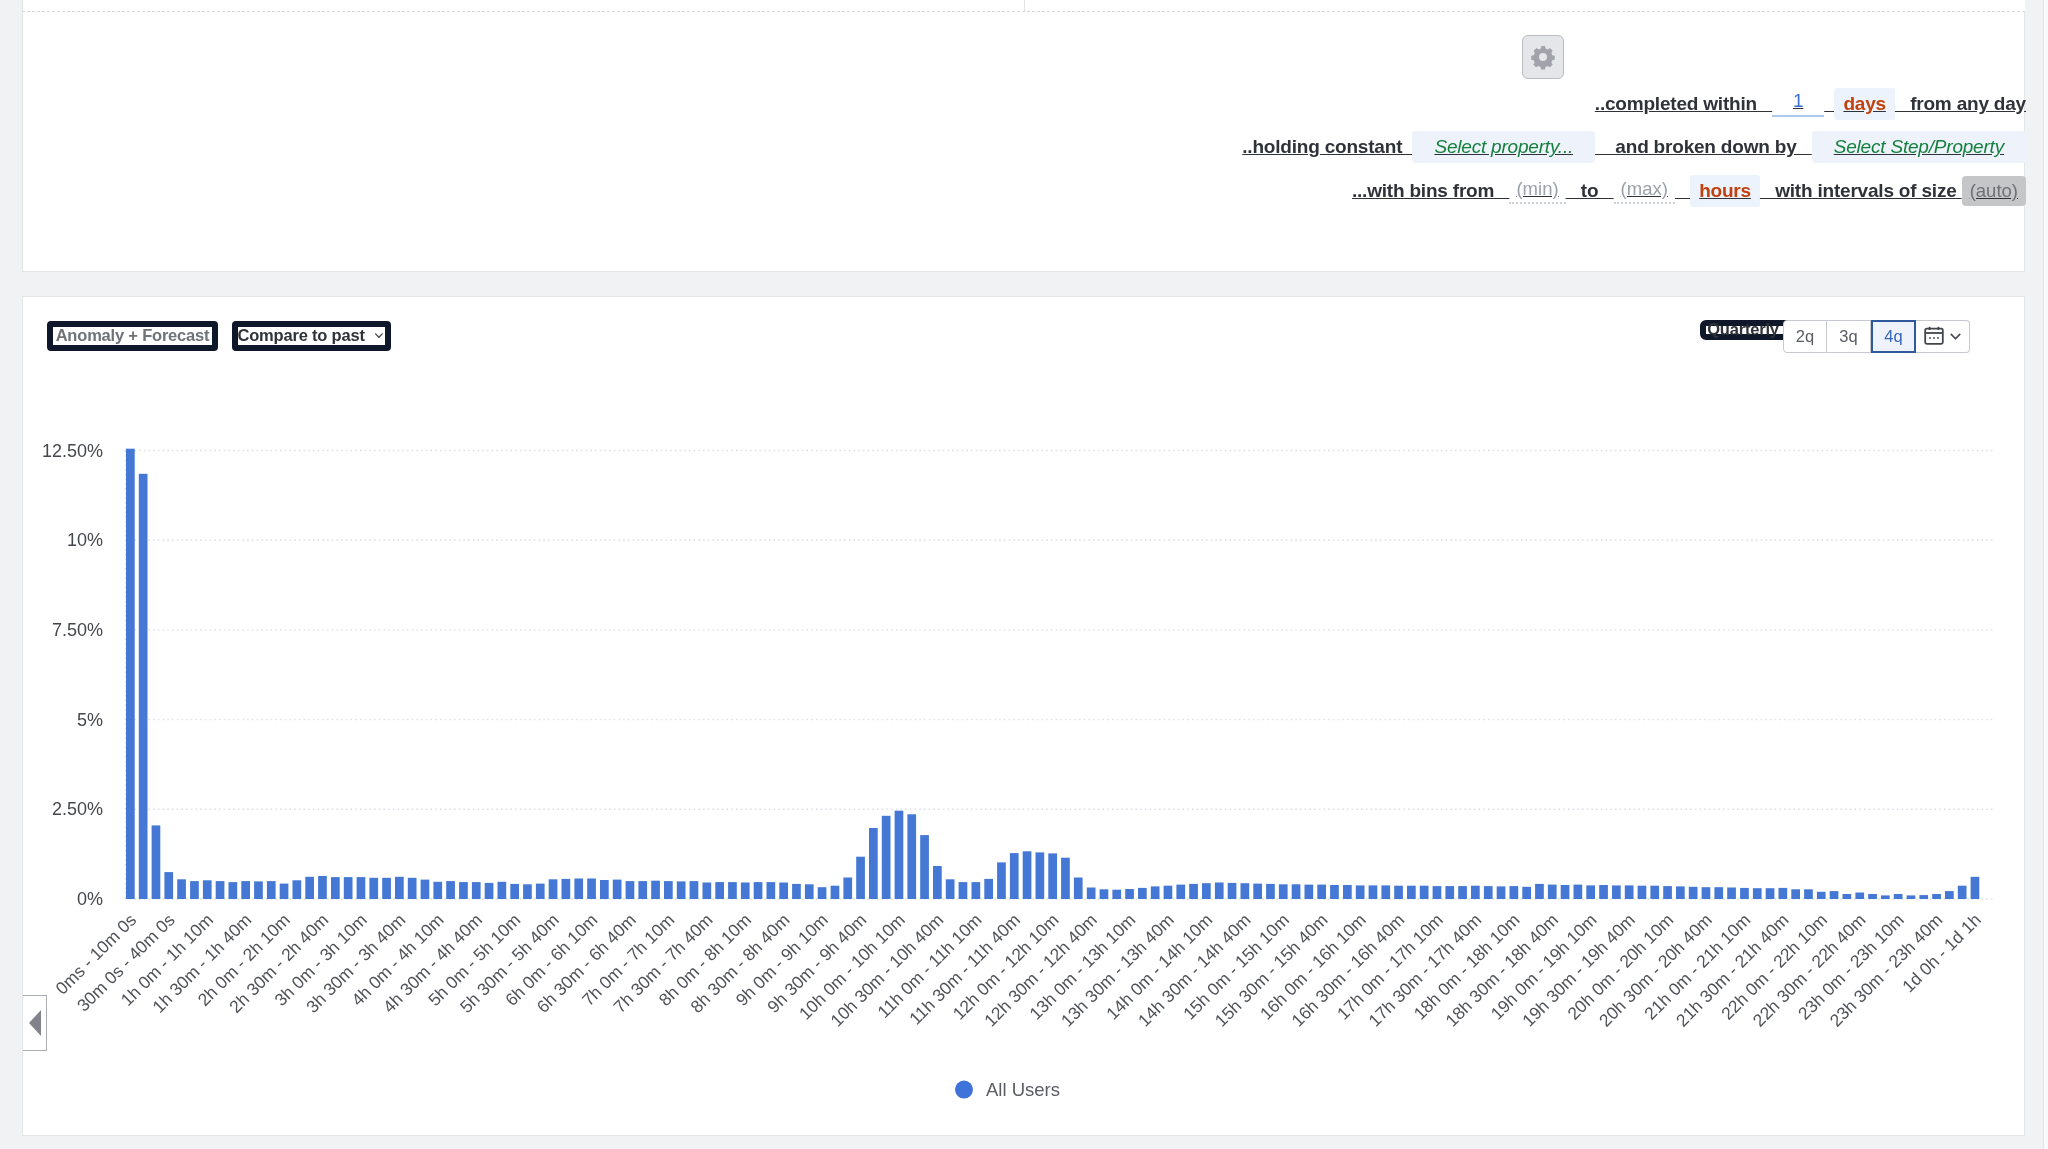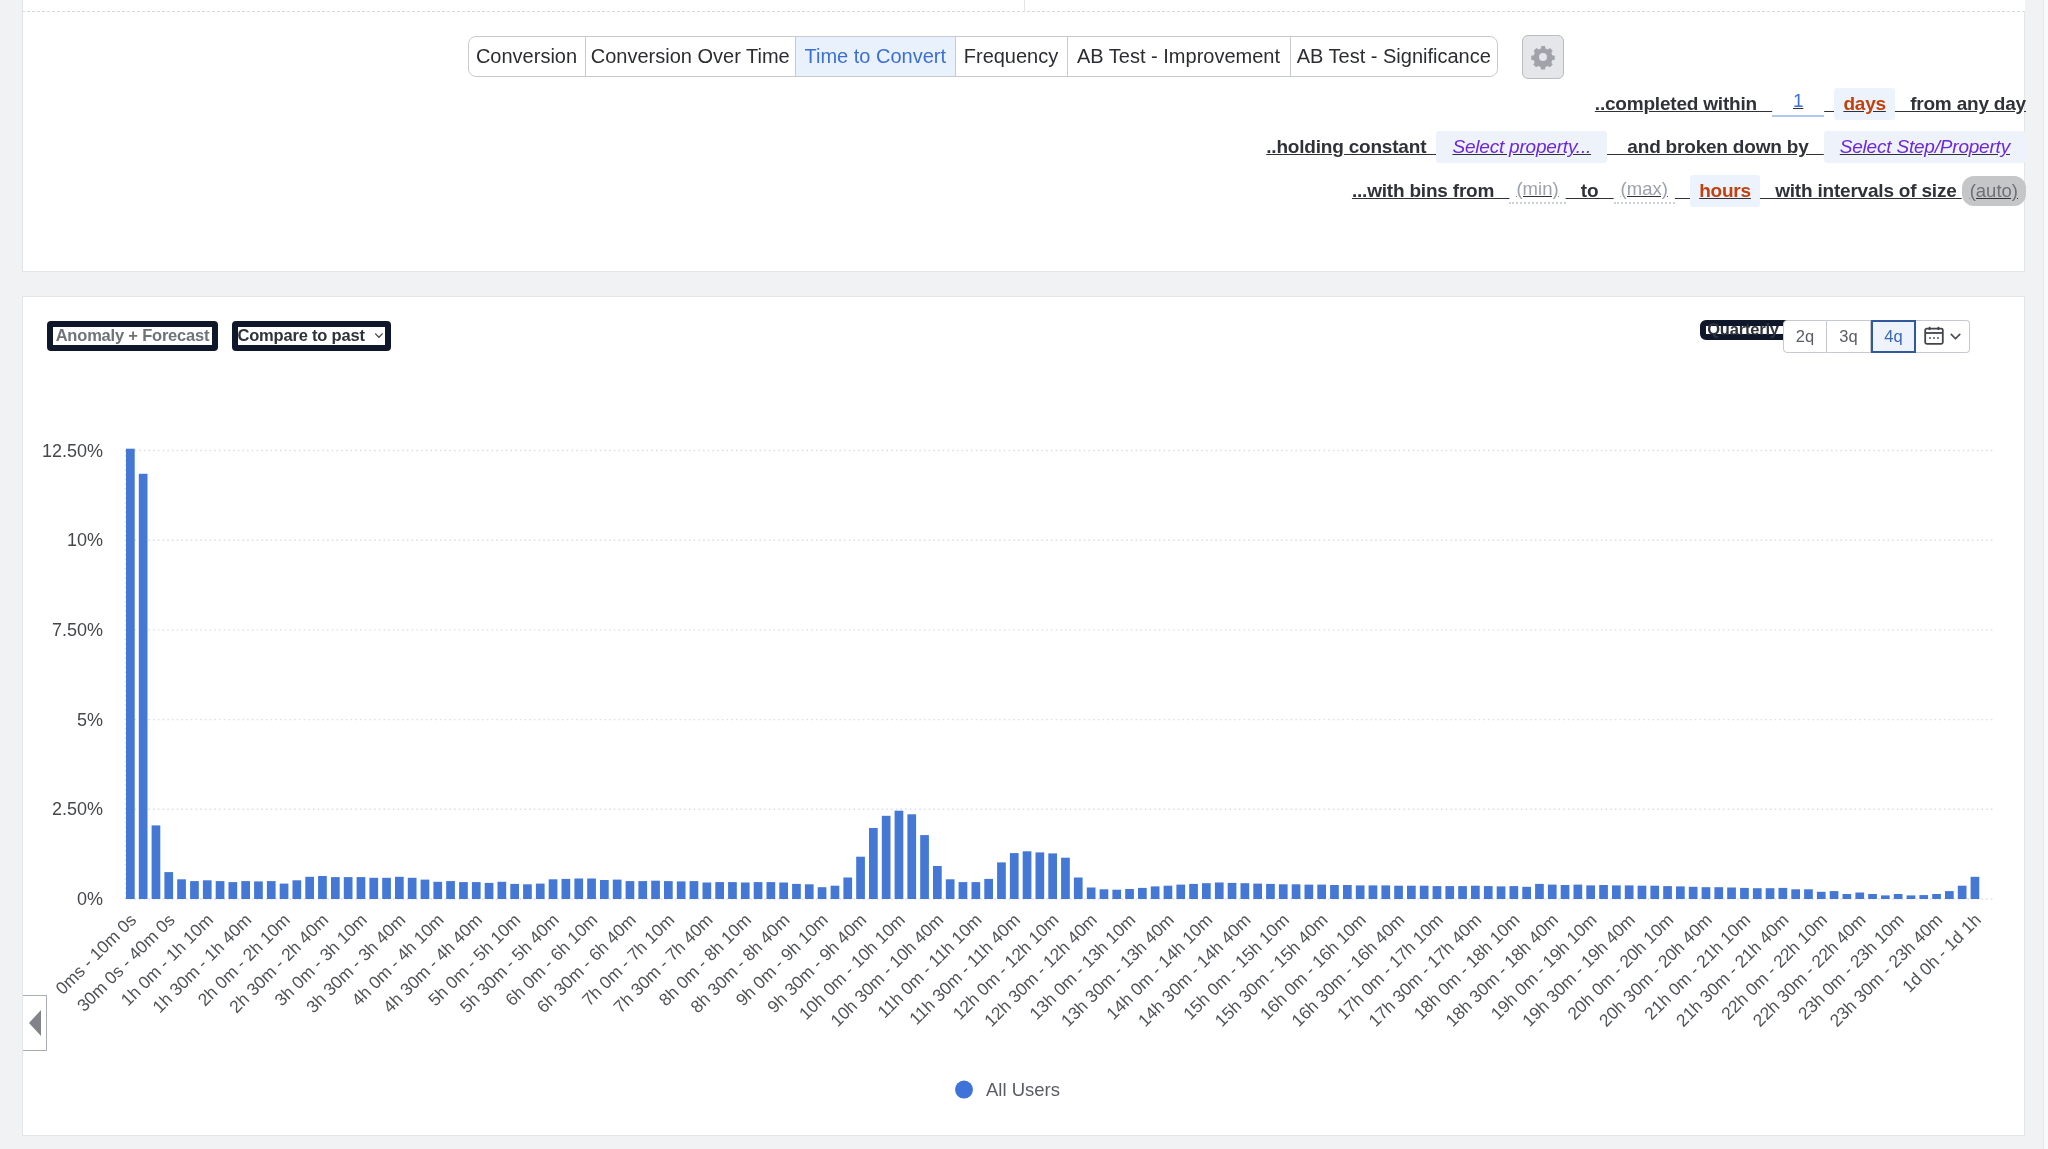--- a/index.html
+++ b/index.html
@@ -9,49 +9,41 @@
 #cfg { left:22px; top:11px; width:2003px; height:261px; background:#fff; border-left:1px solid #e2e3e7; border-top:1px dashed #d7d8dc; border-bottom:1px solid #e4e5e9; border-right:1px solid #e4e5e9; }
 #rightstrip { left:2043px; top:0; width:5px; height:1149px; background:#fafafa; border-left:1px solid #e6e6e9; }
 #tabs { left:444.5px; top:23.5px; height:41.5px; display:flex; border:1px solid #c7cad1; border-radius:8px; background:#fff; overflow:hidden; }
 .tab { font-size:20px; color:#2b2d33; display:flex; align-items:center; justify-content:center; border-right:1px solid #c7cad1; white-space:nowrap; }
 .tab:last-child { border-right:none; }
 .tab.act { background:#e9f1fc; color:#3b6fd3; }
 #gear { left:1499px; top:23px; width:42px; height:44px; background:#e5e6e9; border:1px solid #b9bcc2; border-radius:6px; display:flex; align-items:center; justify-content:center; }
 #rows { left:0; top:70px; width:2003px; }
 .row { height:43.5px; display:flex; align-items:center; justify-content:flex-end; font-size:19px; letter-spacing:-0.2px; font-weight:bold; color:#2f3238; white-space:nowrap;text-decoration:underline; }
 .chip { background:#edf3fc; color:#c2410c; font-weight:bold; padding:5px 9px; border-radius:3px; }
-.chipph { background:#eef3fb; color:#6d28d9; font-style:italic; font-weight:normal; padding:5px 16px; border-radius:3px; }
+.chipph { background:#eef3fb; color:#15803d; font-style:italic; font-weight:normal; padding:5px 22px; border-radius:3px; }
 .num { color:#3c6fd3; font-weight:normal; width:52px; text-align:center; border-bottom:2px solid #aec8f0; padding-bottom:3px; }
 .ph { color:#9ba1ac; font-weight:normal; border-bottom:2px dotted #ccd0d7; padding:0 7px 2px; font-size:18.5px; letter-spacing:0; }
-.auto { background:#c5c6c8; color:#6e7073; font-weight:normal; font-size:18.5px; padding:4px 8px; border-radius:12px; letter-spacing:0; }
+.auto { background:#c5c6c8; color:#6e7073; font-weight:normal; font-size:18.5px; padding:4px 8px; border-radius:4px; letter-spacing:0; }
 #panel { left:22px; top:296px; width:2003px; height:840px; background:#fff; border:1px solid #e4e5e9; }
 .btn { position:absolute; border:6px solid #0f172a; border-radius:4px; background:#fff; font-size:16.5px; font-weight:bold; display:flex; align-items:center; justify-content:center; white-space:nowrap; letter-spacing:-0.2px; }
 #anom { left:24px; top:23.5px; width:171px; height:30px; color:#6f7277; }
 #cmp  { left:208.5px; top:23.5px; width:159px; height:30px; color:#2f3238; gap:8px; }
 #qtr  { left:1677px; top:22.5px; width:107px; height:20px; color:#2f3238; border-radius:6px; gap:6px; }
 #seg  { left:1760px; top:23px; height:32.5px; display:flex; position:absolute; }
 .seg { width:44px; height:32.5px; border:1px solid #c6c9cf; border-left:none; background:#fff; color:#5a5d63; font-size:16.5px; display:flex; align-items:center; justify-content:center; }
 .seg.first { border-left:1px solid #c6c9cf; border-radius:4px 0 0 4px; }
 .seg.sel { border:2.5px solid #30589d; background:#eef2fb; color:#3a66b8; width:45px; }
 .seg.cal { width:54px; border-radius:0 4px 4px 0; gap:2px; }
 #collapse { left:0px; top:698px; width:24px; height:56px; background:#fff; border:1px solid #aaadb3; border-left:none; display:flex; align-items:center; justify-content:center; }
 #collapse .tri { width:0; height:0; border-top:13px solid transparent; border-bottom:13px solid transparent; border-right:12px solid #808389; }
 </style></head>
 <body>
 <div class="abs" id="topstrip"></div>
 <div class="abs" id="topdiv"></div>
 <div class="abs" id="cfg">
-  <div class="abs" id="tabs">
-    <div class="tab" style="width:117px">Conversion</div>
-    <div class="tab" style="width:210.5px">Conversion Over Time</div>
-    <div class="tab act" style="width:159.5px">Time to Convert</div>
-    <div class="tab" style="width:112px">Frequency</div>
-    <div class="tab" style="width:223px">AB Test - Improvement</div>
-    <div class="tab" style="width:206.5px">AB Test - Significance</div>
-  </div>
   <div class="abs" id="gear">
       <svg width="28" height="28" viewBox="0 0 24 24">
         <path fill="#a0a3a9" d="M10.3 2.5h3.4l.45 2.2a7.5 7.5 0 0 1 1.9.79l1.87-1.24 2.4 2.4-1.24 1.88a7.5 7.5 0 0 1 .78 1.9l2.2.44v3.4l-2.2.45a7.5 7.5 0 0 1-.79 1.9l1.25 1.87-2.4 2.4-1.88-1.24a7.5 7.5 0 0 1-1.9.78l-.44 2.2h-3.4l-.45-2.2a7.5 7.5 0 0 1-1.9-.79l-1.87 1.25-2.4-2.4 1.24-1.88a7.5 7.5 0 0 1-.78-1.9l-2.2-.44v-3.4l2.2-.45a7.5 7.5 0 0 1 .79-1.9L4.03 6.65l2.4-2.4 1.88 1.24a7.5 7.5 0 0 1 1.9-.78l.44-2.2zM12 8.6a3.4 3.4 0 1 0 0 6.8 3.4 3.4 0 0 0 0-6.8z"></path>
       </svg>
     </div>
   <div class="abs" id="rows">
     <div class="row">..completed within&nbsp;&nbsp;&nbsp;<span class="num">1</span>&nbsp;&nbsp;<span class="chip">days</span>&nbsp;&nbsp;&nbsp;from any day</div>
     <div class="row">..holding constant&nbsp;&nbsp;<span class="chipph">Select property...</span>&nbsp;&nbsp;&nbsp;&nbsp;and broken down by&nbsp;&nbsp;&nbsp;<span class="chipph">Select Step/Property</span></div>
     <div class="row">...with bins from&nbsp;&nbsp;&nbsp;<span class="ph">(min)</span>&nbsp;&nbsp;&nbsp;to&nbsp;&nbsp;&nbsp;<span class="ph">(max)</span>&nbsp;&nbsp;&nbsp;<span class="chip">hours</span>&nbsp;&nbsp;&nbsp;with intervals of size&nbsp;<span class="auto">(auto)</span></div>
   </div>

